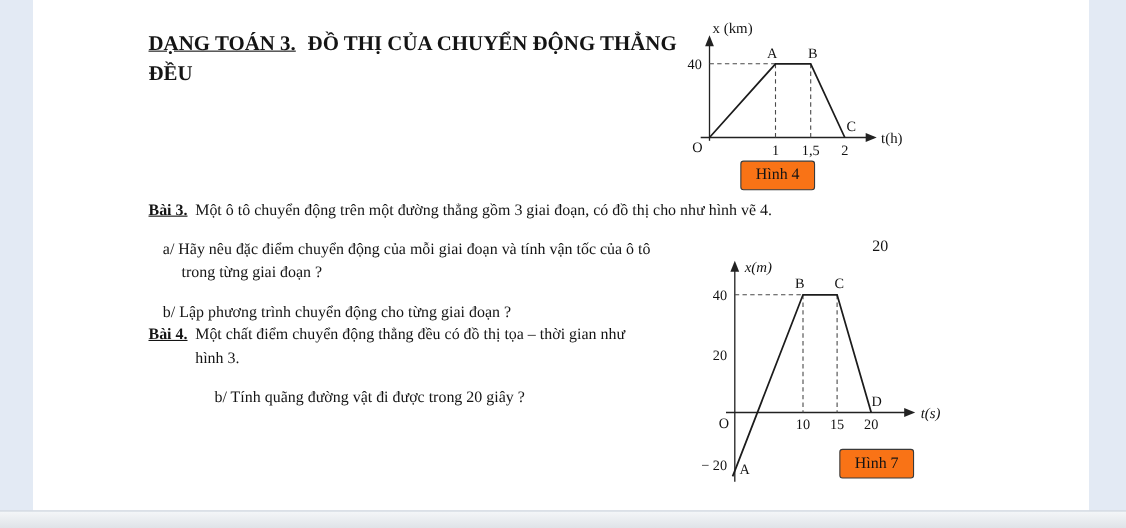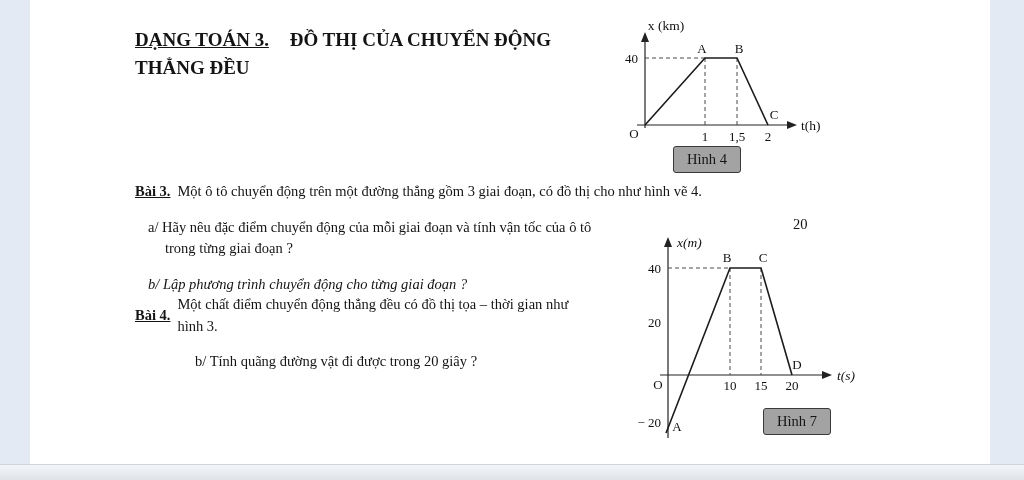--- a/index.html
+++ b/index.html
@@ -17,34 +17,34 @@
   }
   .bottom-strip {
     position:absolute; left:0; top:464px; width:1024px; height:16px;
     background:linear-gradient(#f4f6f8,#dfe3e8);
     border-top:1px solid #cfd5dc;
   }
   .heading {
     position:absolute; left:105px; top:26px; width:486px;
     font-size:19px; font-weight:bold; line-height:28px;
   }
-  .heading .ul { text-decoration:underline; margin-right:16px;font-family:Liberation Serif, serif; }
+  .heading .ul { text-decoration:underline; margin-right:6px;font-family:Liberation Serif, serif; }
   .block { position:absolute; font-size:14.5px; line-height:21.5px; }
   .b3 { left:105px; top:181px; width:645px; }
   .b4 { left:105px; top:294px; width:462px; }
-  .para { display:flex; gap:7px;align-items:center; }
+  .para { display:flex; gap:7px; }
   .lbl { font-weight:bold; text-decoration:underline; flex:none; }
   .txt { flex:1; }
   .sub { margin-top:14px; }
   .sub-a3 { width:478px; padding-left:30px; text-indent:-17px; }
-  .sub-b3 { padding-left:13px;font-style:italic; }
+  .sub-b3 { padding-left:13px; }
   .sub-b4 { padding-left:60px; }
   .fig-box {
     position:absolute; border:1.2px solid #3a3a3a; border-radius:3px;
-    background:#a3a3a3; font-size:14.5px; padding:3px 13px; line-height:19px;
+    background:#f97316; font-size:14.5px; padding:3px 13px; line-height:19px;
   }
   .box4 { left:643px; top:146px; }
   .box7 { left:704px; top:408px;margin-left:29px; }
   .pagenum { position:absolute; left:763px; top:216px; font-size:14.5px; }
   svg { position:absolute; overflow:visible; }
   .g1 { left:580px; top:10px; }
   .g2 { left:593px; top:230px; }
   .axis { stroke:#222222; stroke-width:1.2; fill:none; }
   .plot { stroke:#1c1c1c; stroke-width:1.6; fill:none; }
   .dash { stroke:#4a4a4a; stroke-width:1; fill:none; stroke-dasharray:4,3; }

